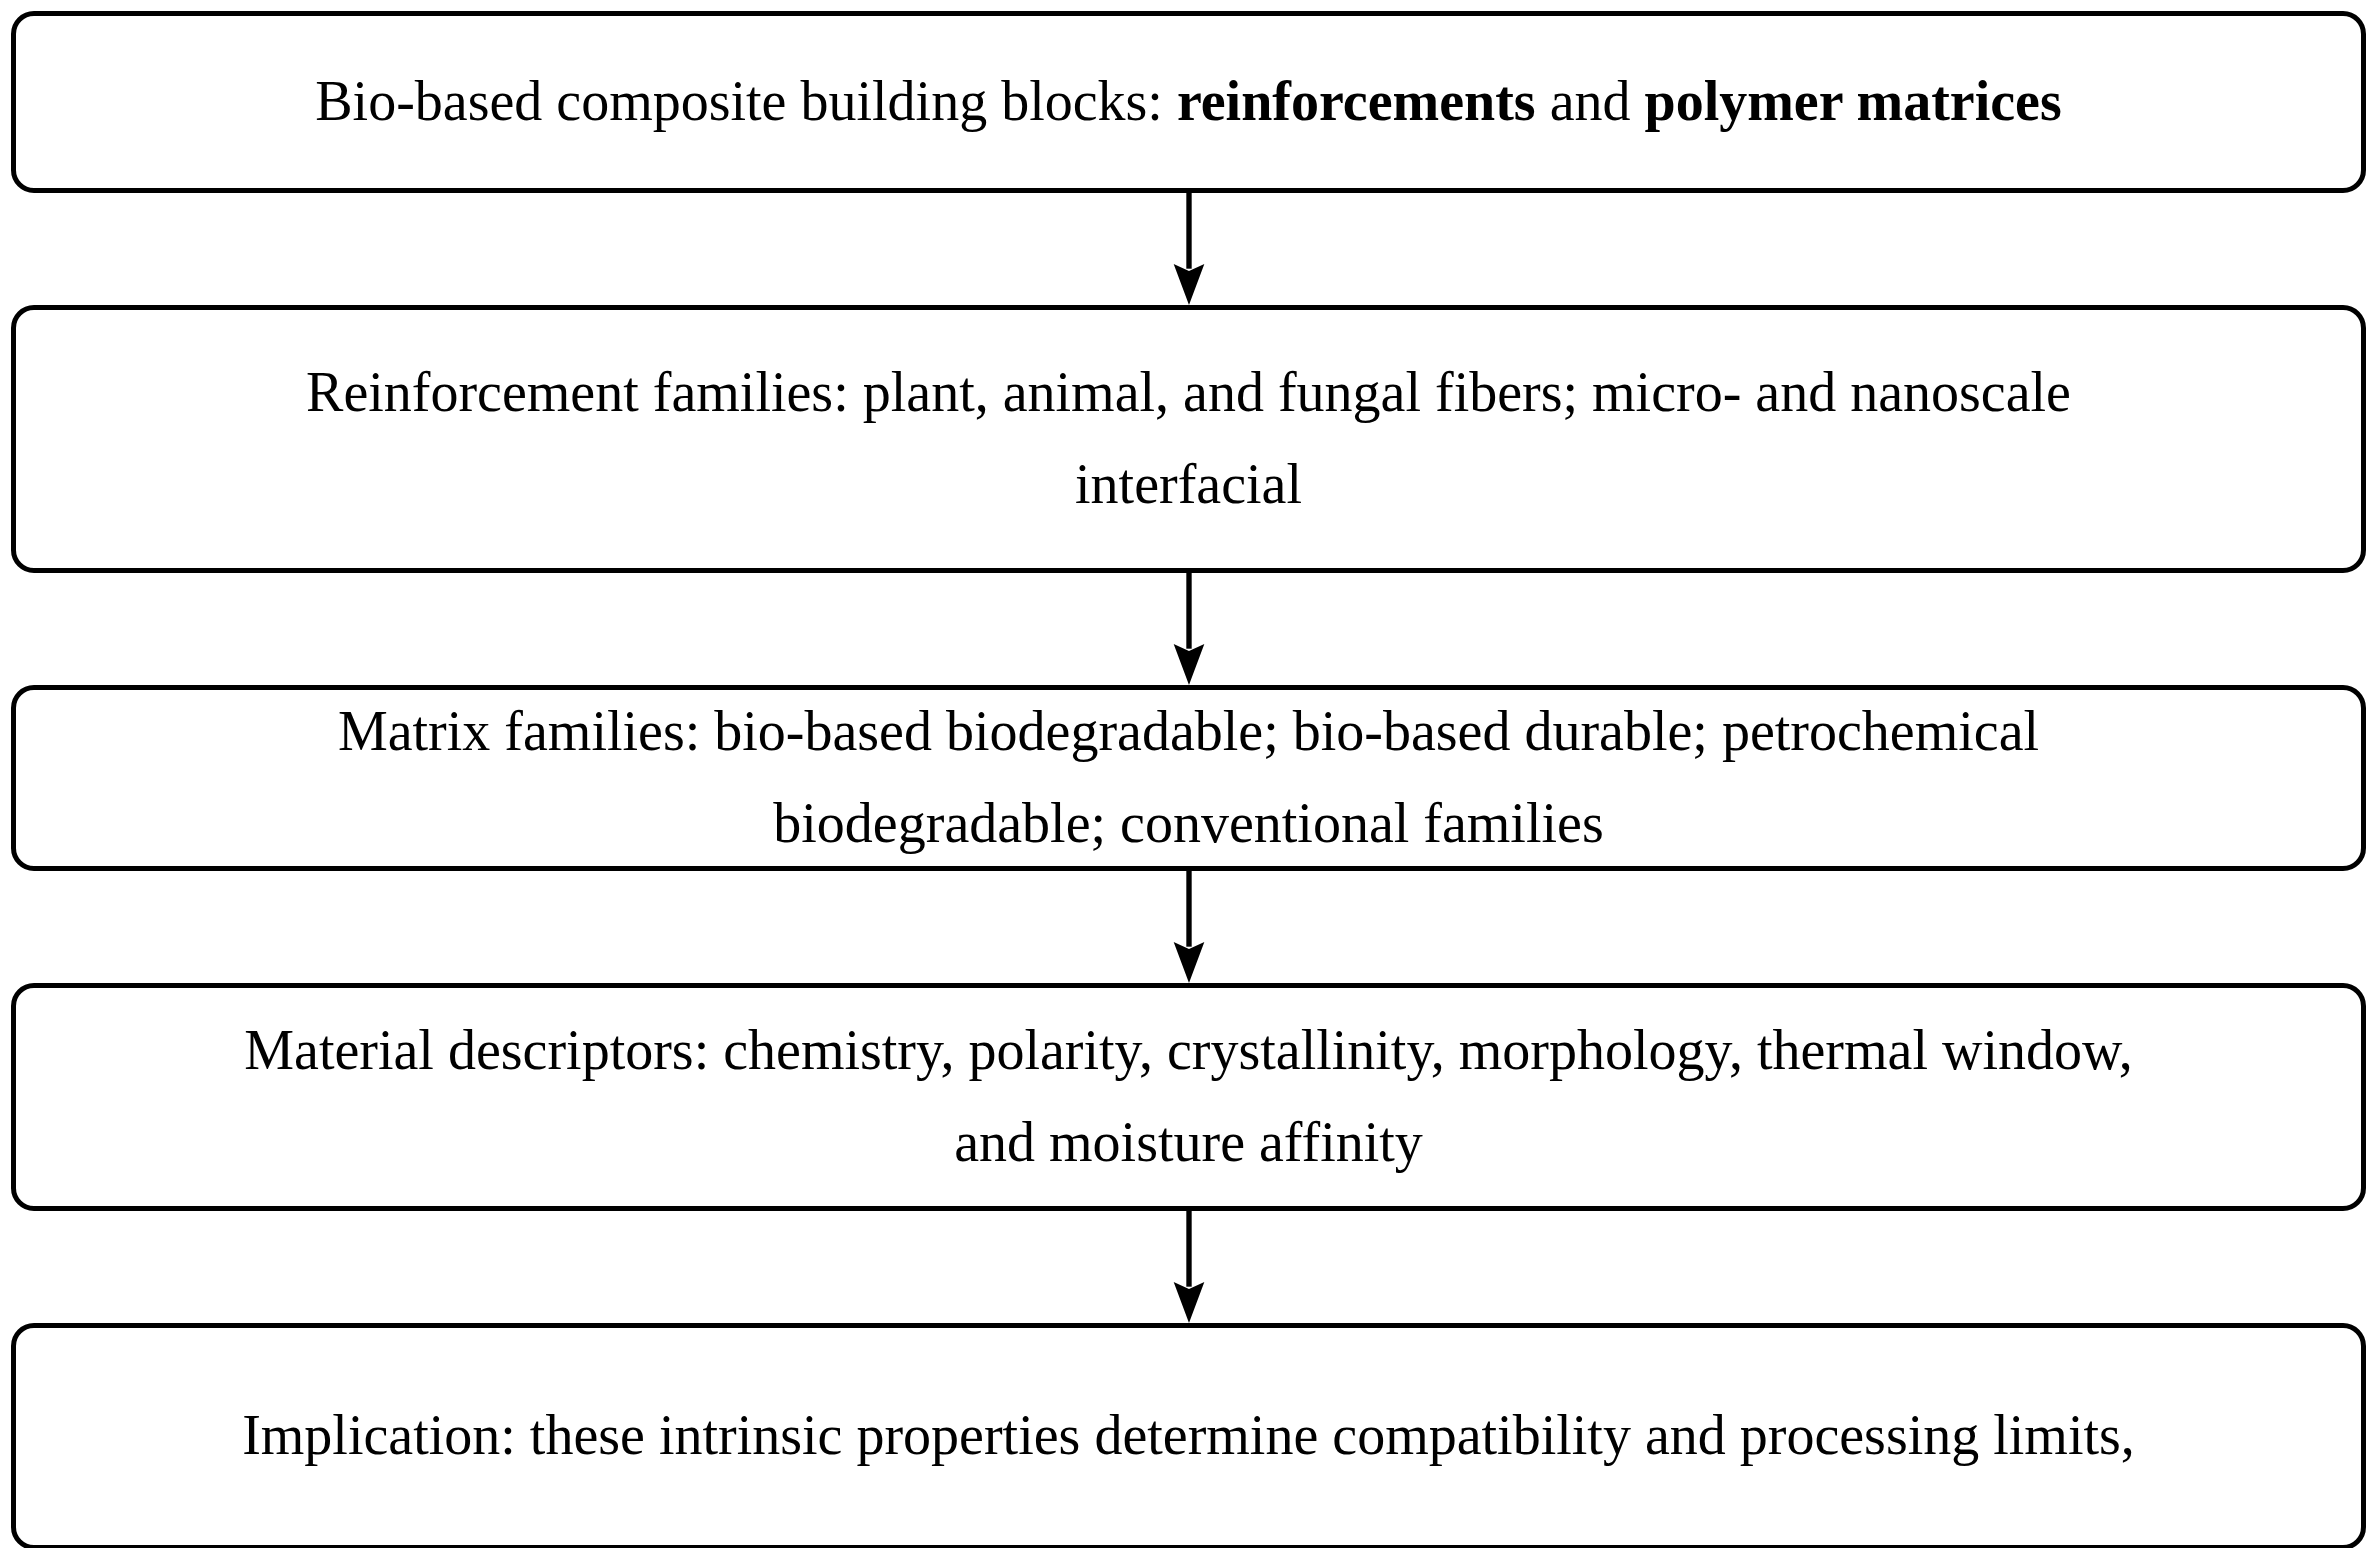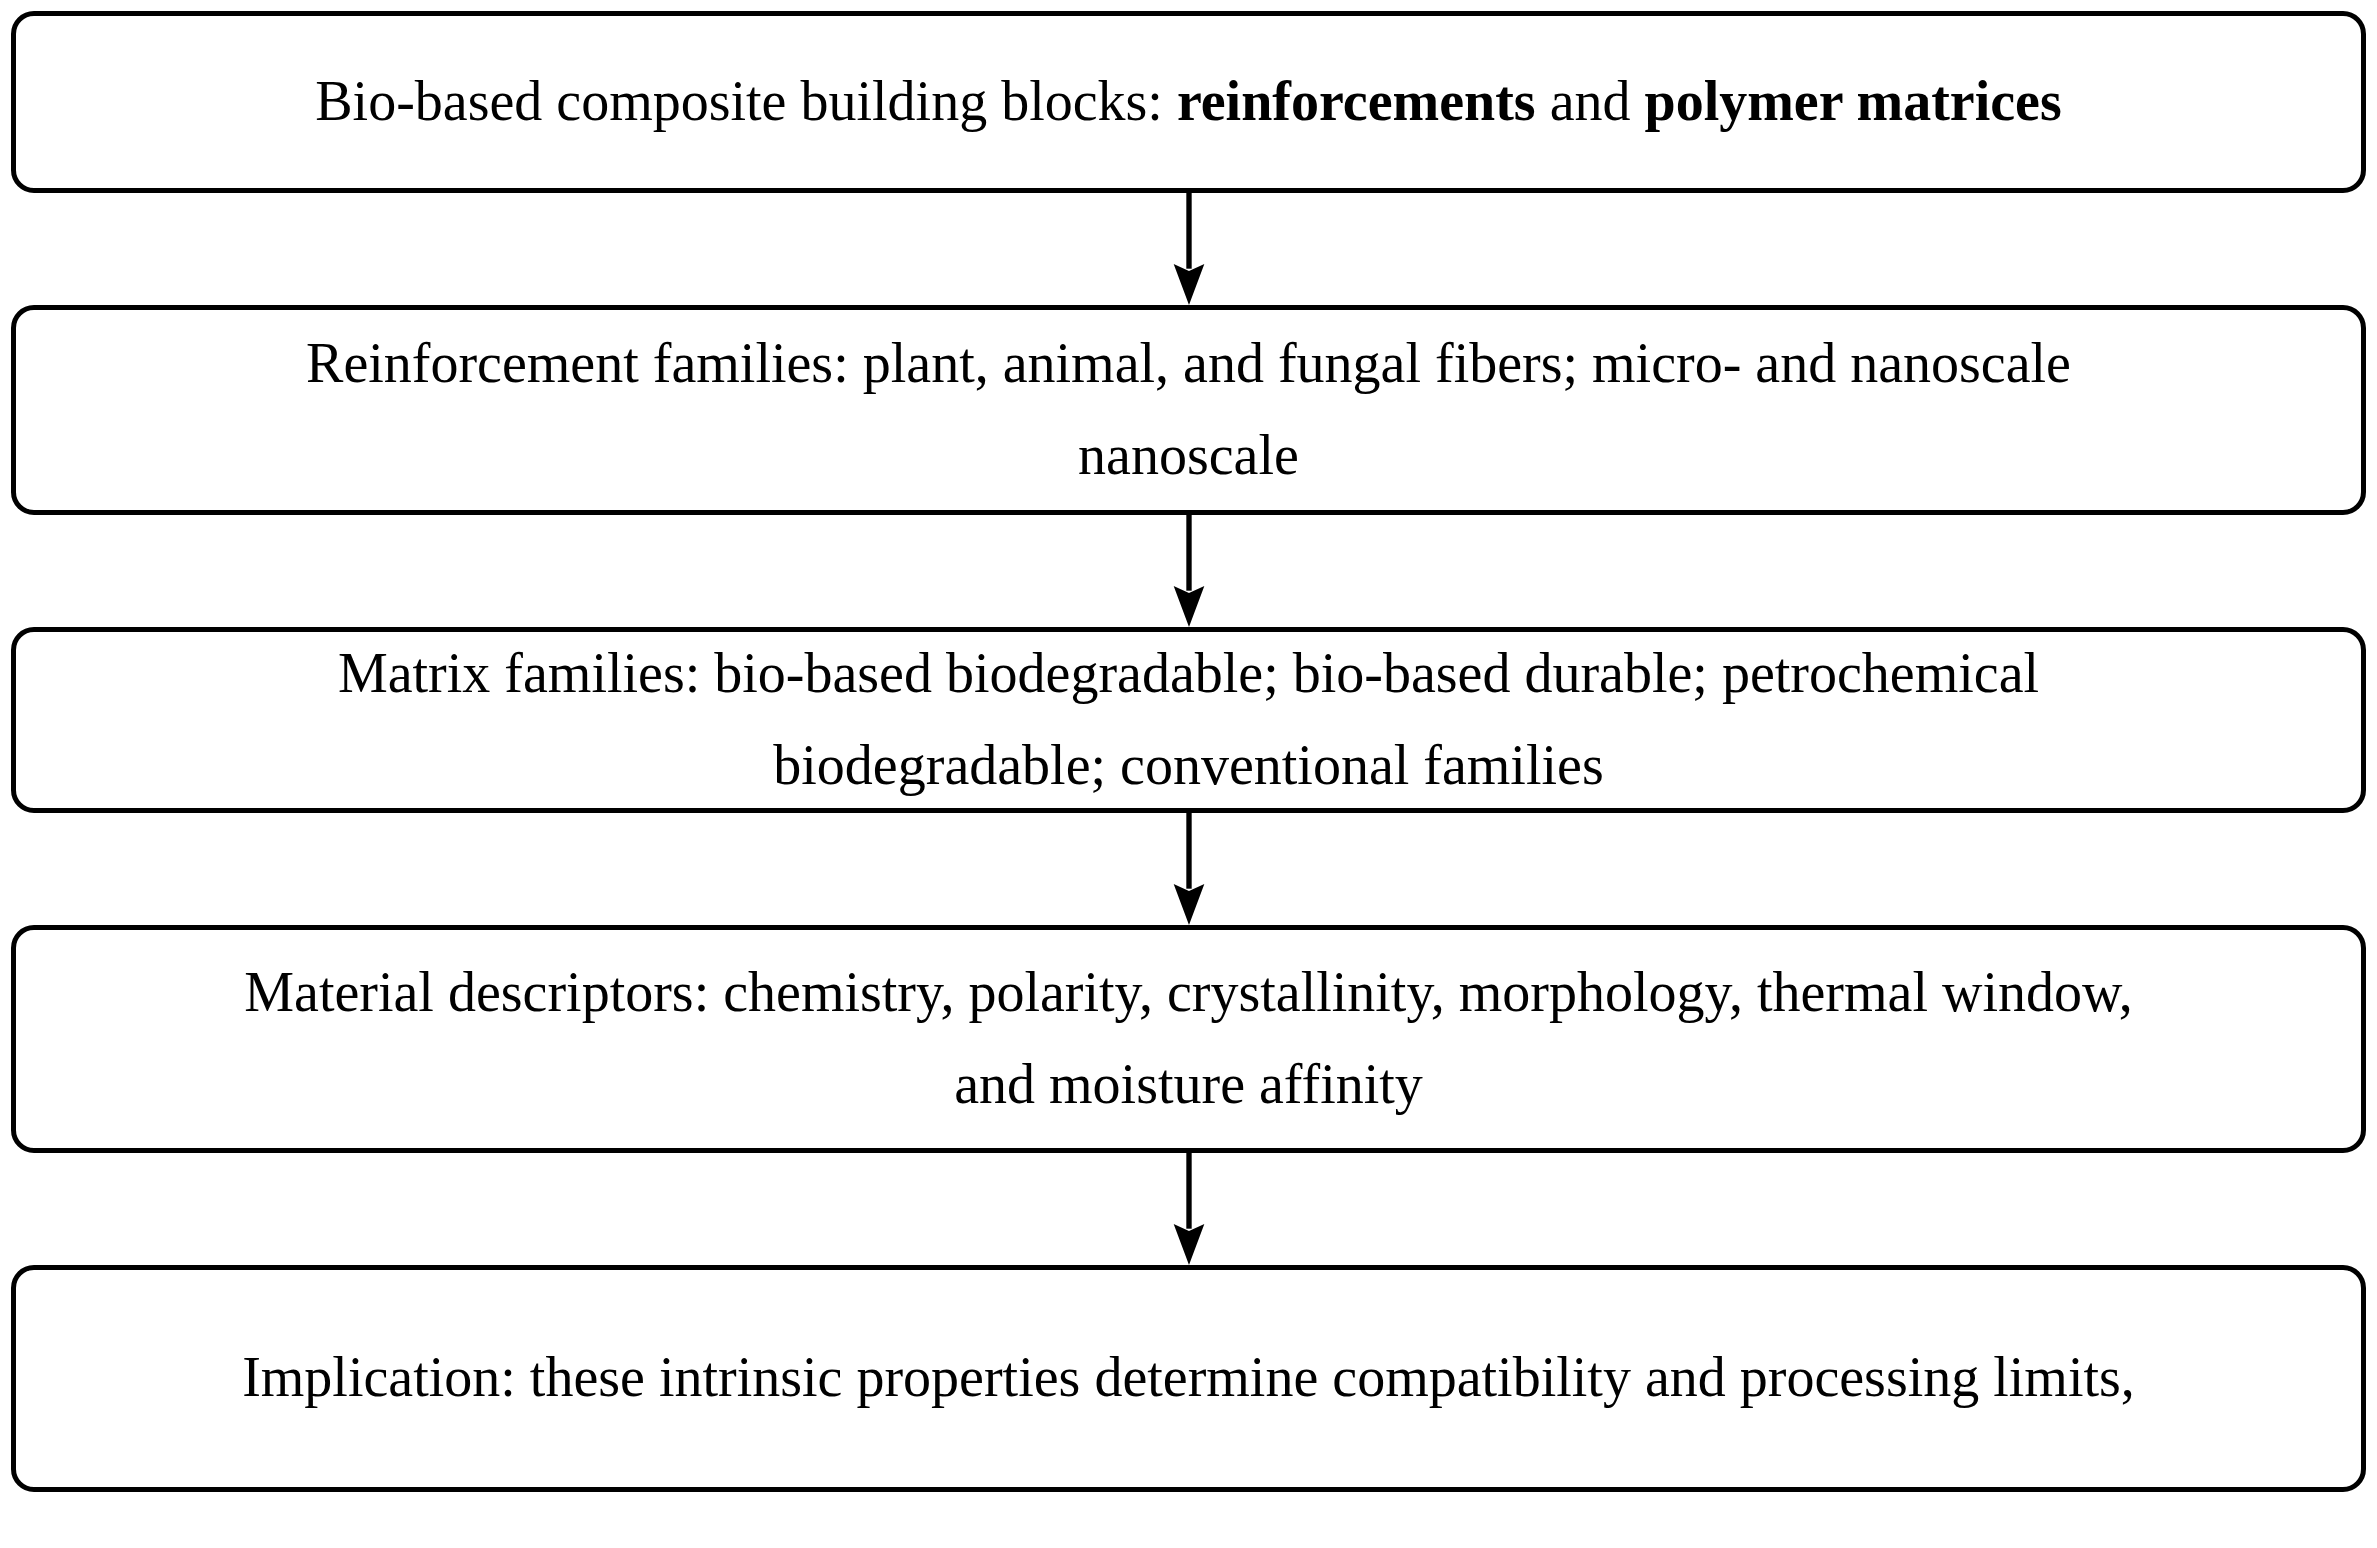--- a/index.html
+++ b/index.html
@@ -27,21 +27,21 @@
     flex-direction: column;
     justify-content: center;
     align-items: center;
     text-align: center;
     font-size: 56px;
     line-height: 1.64;
     padding: 0 46px;
     flex: 0 0 auto;
   }
   .box-h1 { height: 182px; }
-  .box-h2 { height: 210px; }
+  .box-h2 { height: 268px; }
   .box-h3 { height: 186px; }
   .box-h4 { height: 228px; }
   .box-h5 { height: 227px; justify-content: center; }
   .line { white-space: nowrap; }
   .bold { font-weight: bold; }
   .link { color: var(--link-color); cursor: pointer; }
   .arrow-gap {
     height: 112px;
     flex: 0 0 auto;
     display: flex;
@@ -61,21 +61,21 @@
 
   <div class="arrow-gap">
     <svg class="arrow-svg" viewBox="0 0 60 145" preserveAspectRatio="none">
       <line x1="30" y1="0" x2="30" y2="98" stroke="#000000" stroke-width="7"></line>
       <polygon points="10,92 30,101 50,92 30,145" fill="#000000"></polygon>
     </svg>
   </div>
 
   <div class="box box-h2">
       <div class="line"><span>Reinforcement families: plant, animal, and fungal fibers; micro- and nanoscale</span></div>
-      <div class="line"><span>nanoscale</span></div>
+      <div class="line"><span>interfacial</span></div>
     </div>
 
   <div class="arrow-gap">
     <svg class="arrow-svg" viewBox="0 0 60 145" preserveAspectRatio="none">
       <line x1="30" y1="0" x2="30" y2="98" stroke="#000000" stroke-width="7"></line>
       <polygon points="10,92 30,101 50,92 30,145" fill="#000000"></polygon>
     </svg>
   </div>
 
   <div class="box box-h3">

